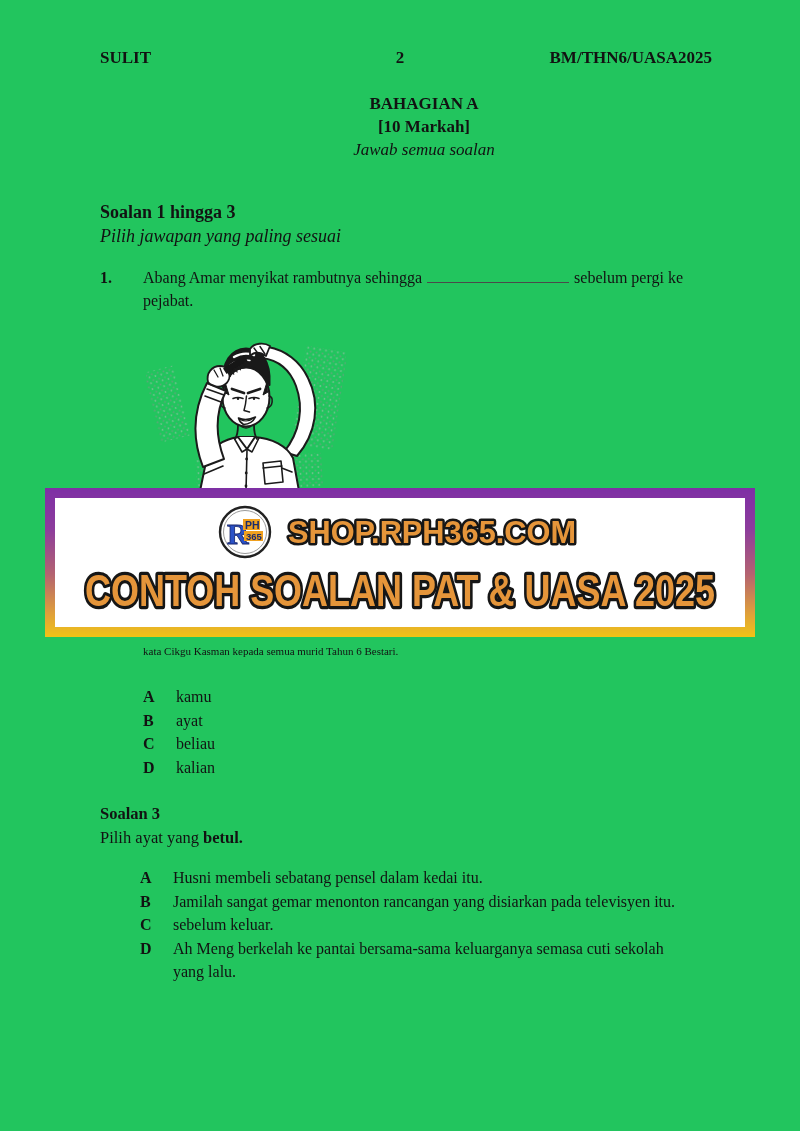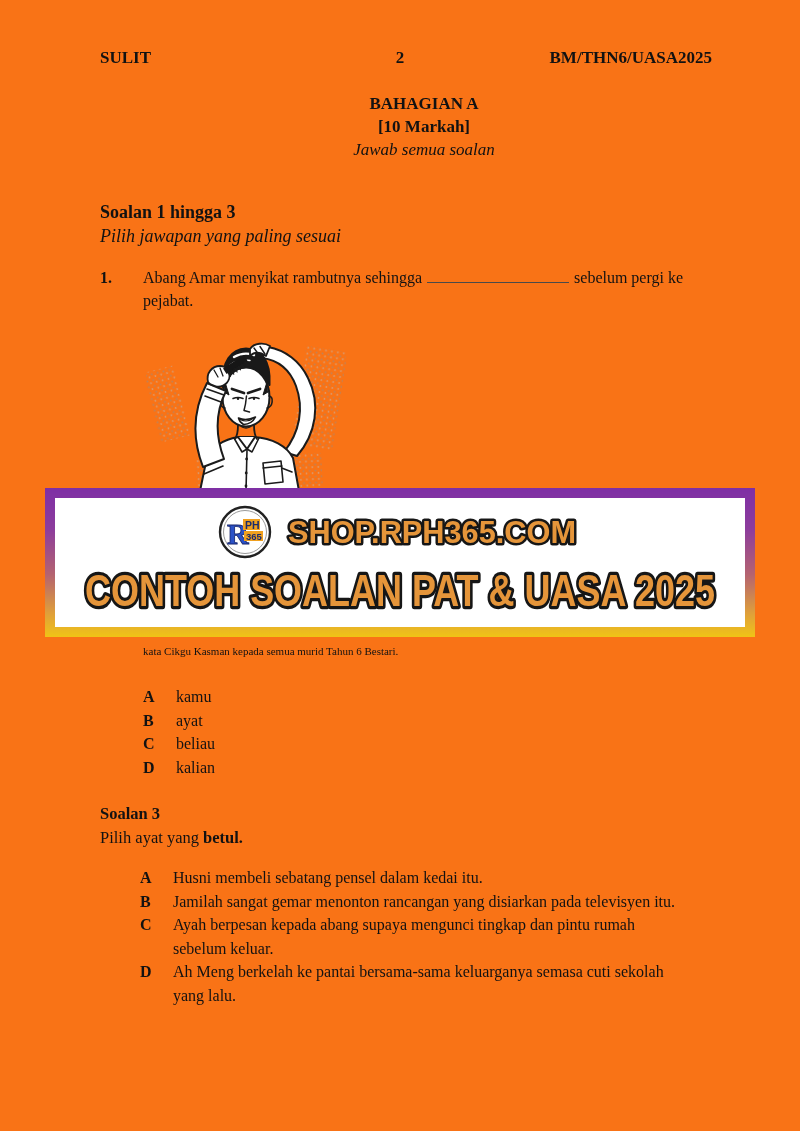--- a/index.html
+++ b/index.html
@@ -1,19 +1,19 @@
 <!DOCTYPE html>
 <html><head>
 <meta charset="utf-8">
 <style>
   html,body{margin:0;padding:0;background:#ffffff;}
   .page{
     position:relative;
     width:800px;height:1131px;
-    background:#f97316;
+    background:#22c55e;
     font-family:"Liberation Serif", serif;
     color:#121212;
     overflow:hidden;
   }
   
   .hdr{position:absolute;top:48px;left:0;right:0;height:22px;font-weight:bold;font-size:17px;}
   .hdr-left{position:absolute;left:100px;top:0;}
   .hdr-center{position:absolute;left:0;right:0;top:0;text-align:center;}
   .hdr-right{position:absolute;right:88px;top:0;}
   
@@ -229,21 +229,20 @@
     <div class="optrow">
       <span class="optletter">B</span>
       <span class="opttext">
         <div class="opt-line">Jamilah sangat gemar menonton rancangan yang disiarkan pada televisyen itu.</div>
 
       </span>
     </div>
     <div class="optrow">
       <span class="optletter">C</span>
       <span class="opttext">
-        <div class="opt-line">Ayah berpesan kepada abang supaya mengunci tingkap dan pintu rumah</div>
         <div class="opt-line">sebelum keluar.</div>
       </span>
     </div>
     <div class="optrow">
       <span class="optletter">D</span>
       <span class="opttext">
         <div class="opt-line">Ah Meng berkelah ke pantai bersama-sama keluarganya semasa cuti sekolah</div>
         <div class="opt-line">yang lalu.</div>
       </span>
     </div>

